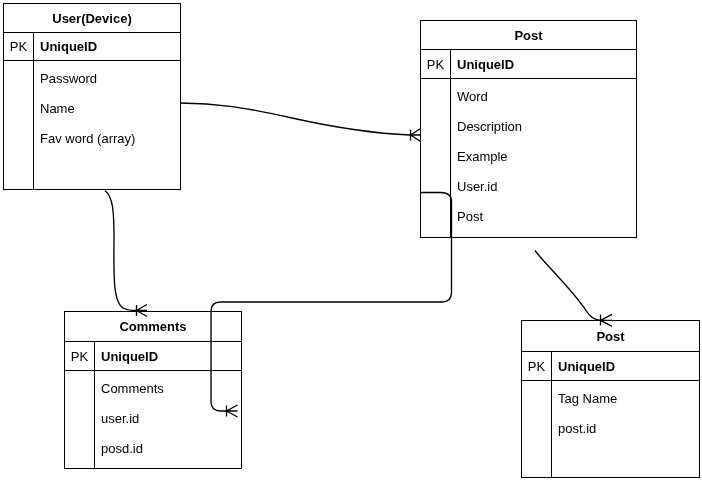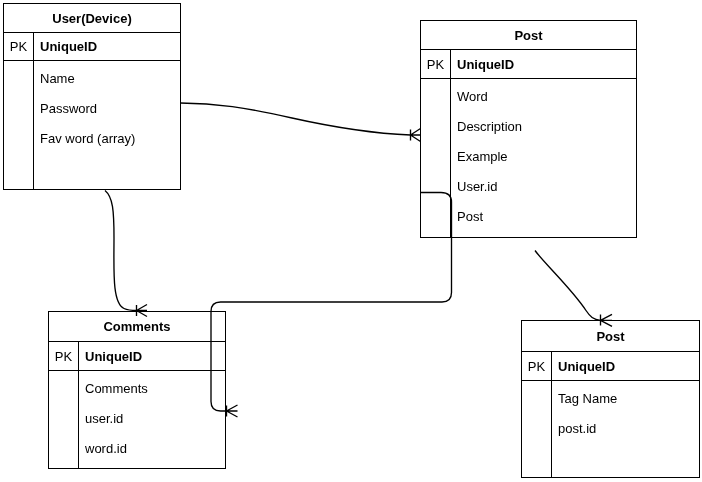--- a/index.html
+++ b/index.html
@@ -59,22 +59,22 @@
 
   <div class="er-table" style="left:3px;top:3px;width:178px;height:187px;">
     <div class="er-title">User(Device)</div>
     <div class="er-pk-row">
       <div class="er-key">PK</div>
       <div class="er-pk-field">UniqueID</div>
     </div>
     <div class="er-body">
       <div class="er-key-col"></div>
       <div class="er-fields">
+        <div class="er-field">Password</div>
         <div class="er-field">Name</div>
-        <div class="er-field">Password</div>
         <div class="er-field">Fav word (array)</div>
       </div>
     </div>
   </div>
 
   <div class="er-table" style="left:420px;top:20px;width:217px;height:218px;">
     <div class="er-title">Post</div>
     <div class="er-pk-row" style="height:28px;">
       <div class="er-key">PK</div>
       <div class="er-pk-field">UniqueID</div>
@@ -84,32 +84,32 @@
       <div class="er-fields">
         <div class="er-field">Word</div>
         <div class="er-field">Description</div>
         <div class="er-field">Example</div>
         <div class="er-field">User.id</div>
         <div class="er-field">Post</div>
       </div>
     </div>
   </div>
 
-  <div class="er-table" style="left:48px;top:311px;width:178px;height:158px;">
+  <div class="er-table" style="left:64px;top:311px;width:178px;height:158px;">
     <div class="er-title" style="height:29px;">Comments</div>
     <div class="er-pk-row" style="height:28px;">
       <div class="er-key">PK</div>
       <div class="er-pk-field">UniqueID</div>
     </div>
     <div class="er-body">
       <div class="er-key-col"></div>
       <div class="er-fields">
         <div class="er-field">Comments</div>
         <div class="er-field">user.id</div>
-        <div class="er-field">word.id</div>
+        <div class="er-field">posd.id</div>
       </div>
     </div>
   </div>
 
   <div class="er-table" style="left:521px;top:320px;width:179px;height:158px;">
     <div class="er-title" style="height:30px;">Post</div>
     <div class="er-pk-row" style="height:28px;">
       <div class="er-key">PK</div>
       <div class="er-pk-field">UniqueID</div>
     </div>

